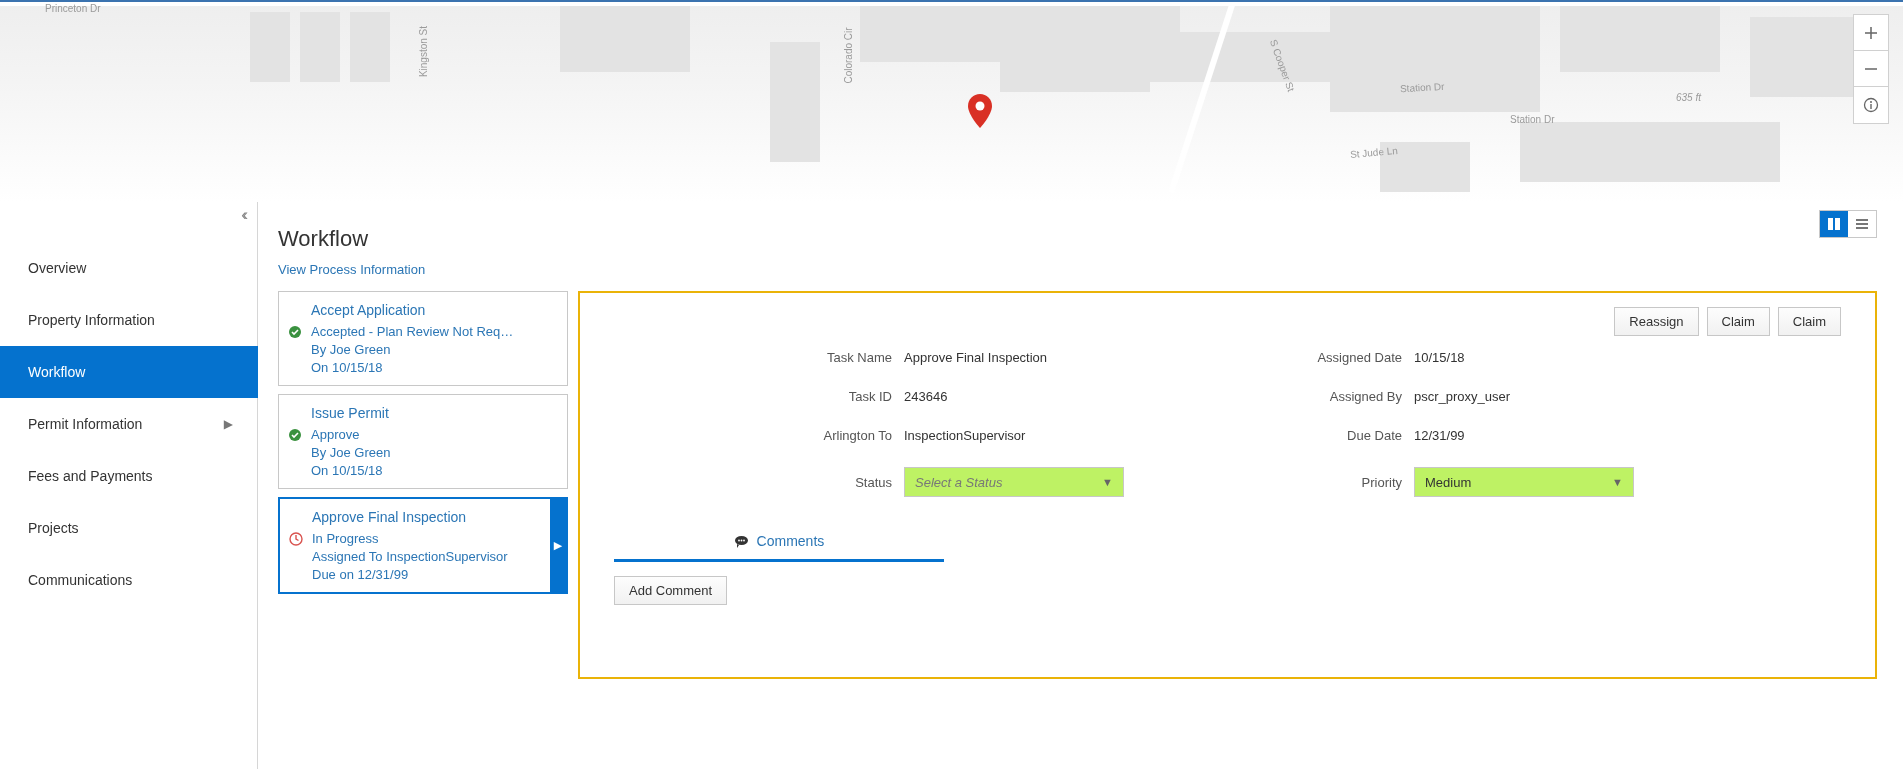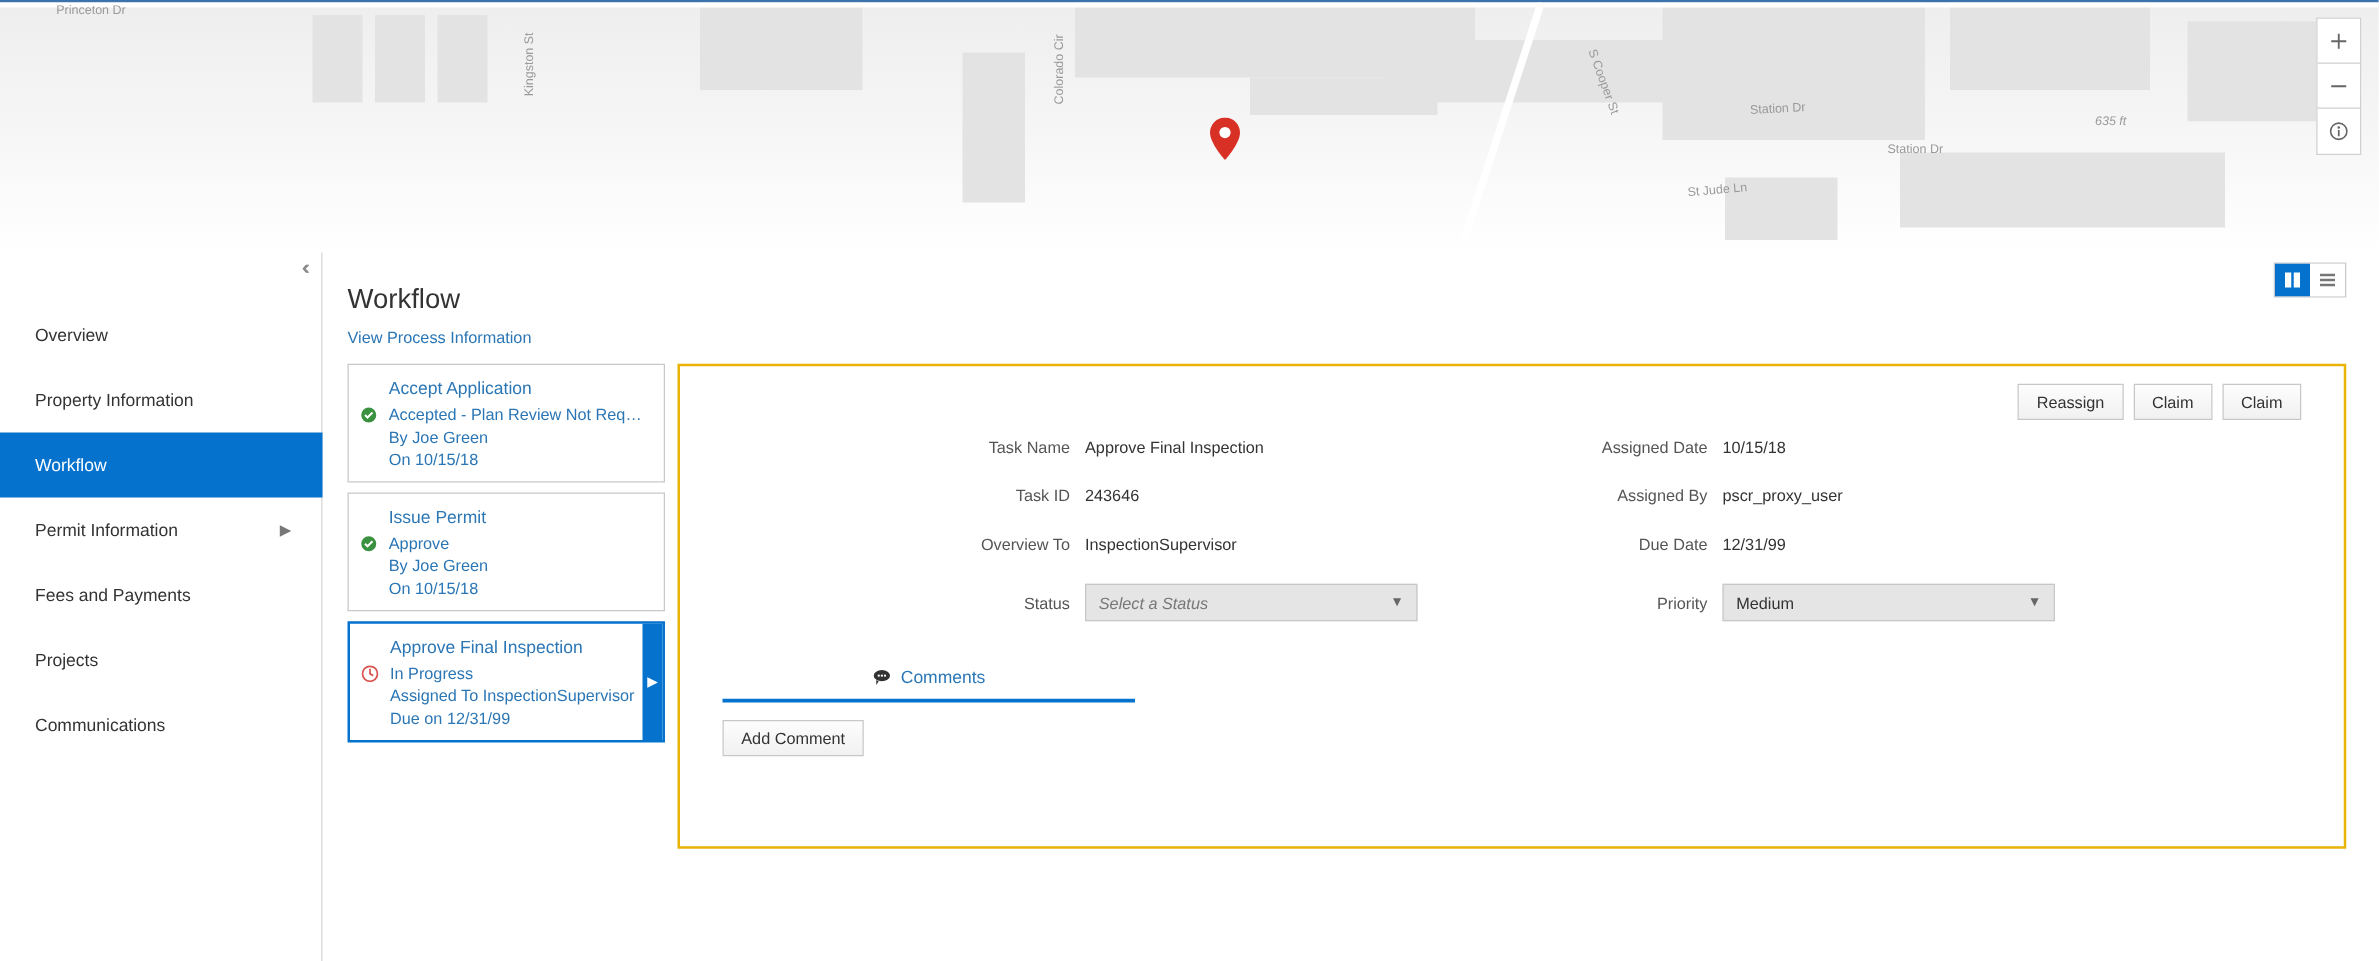--- a/index.html
+++ b/index.html
@@ -127,21 +127,21 @@
       cursor:pointer;
       color:#666;
       background:#fff;
     }
     .vt-btn.active { background:#0572ce; color:#fff; }
 
     .workflow-body {
       display:flex; gap: 10px; margin-top: 14px;
       align-items: flex-start;
     }
-    .task-list { width: 254px; flex-shrink:0; }
+    .task-list { width: 290px; flex-shrink:0; }
     .task-card {
       border: 1px solid #c8c8c8;
       margin-bottom: 8px;
       padding: 10px 10px 10px 32px;
       position: relative;
       font-size: 13px;
     }
     .task-card.active {
       border: 2px solid #0572ce;
       padding-right: 20px;
@@ -188,23 +188,23 @@
       margin-bottom: 26px;
       margin-left: 100px;
     }
     .dlbl { text-align:right; color:#555; font-size:13px; padding-right: 12px; }
     .dval { color:#333; font-size:13px; }
     .select {
       border: 1px solid #c7c7c7;
       height: 30px;
       display:flex; align-items:center; justify-content:space-between;
       padding: 0 10px;
-      width: 266px;
+      width: 220px;
       color:#333; font-size:13px;
-      background:#e5e5e5;
+      background:#bef264;
       cursor:pointer;
     }
     .select .placeholder { color:#777; font-style: italic; }
     .select .caret { font-size: 11px; color:#666; }
 
     .tabs {
       display:flex;
       margin-bottom: 14px;
     }
     .tab {
@@ -387,21 +387,21 @@
           <div class="dlbl">Task Name</div>
           <div class="dval">Approve Final Inspection</div>
           <div class="dlbl">Assigned Date</div>
           <div class="dval">10/15/18</div>
 
           <div class="dlbl">Task ID</div>
           <div class="dval">243646</div>
           <div class="dlbl">Assigned By</div>
           <div class="dval">pscr_proxy_user</div>
 
-          <div class="dlbl">Overview To</div>
+          <div class="dlbl">Arlington To</div>
           <div class="dval">InspectionSupervisor</div>
           <div class="dlbl">Due Date</div>
           <div class="dval">12/31/99</div>
 
           <div class="dlbl">Status</div>
           <div>
             <div class="select">
               <span class="placeholder">Select a Status</span>
               <span class="caret">▼</span>
             </div>

